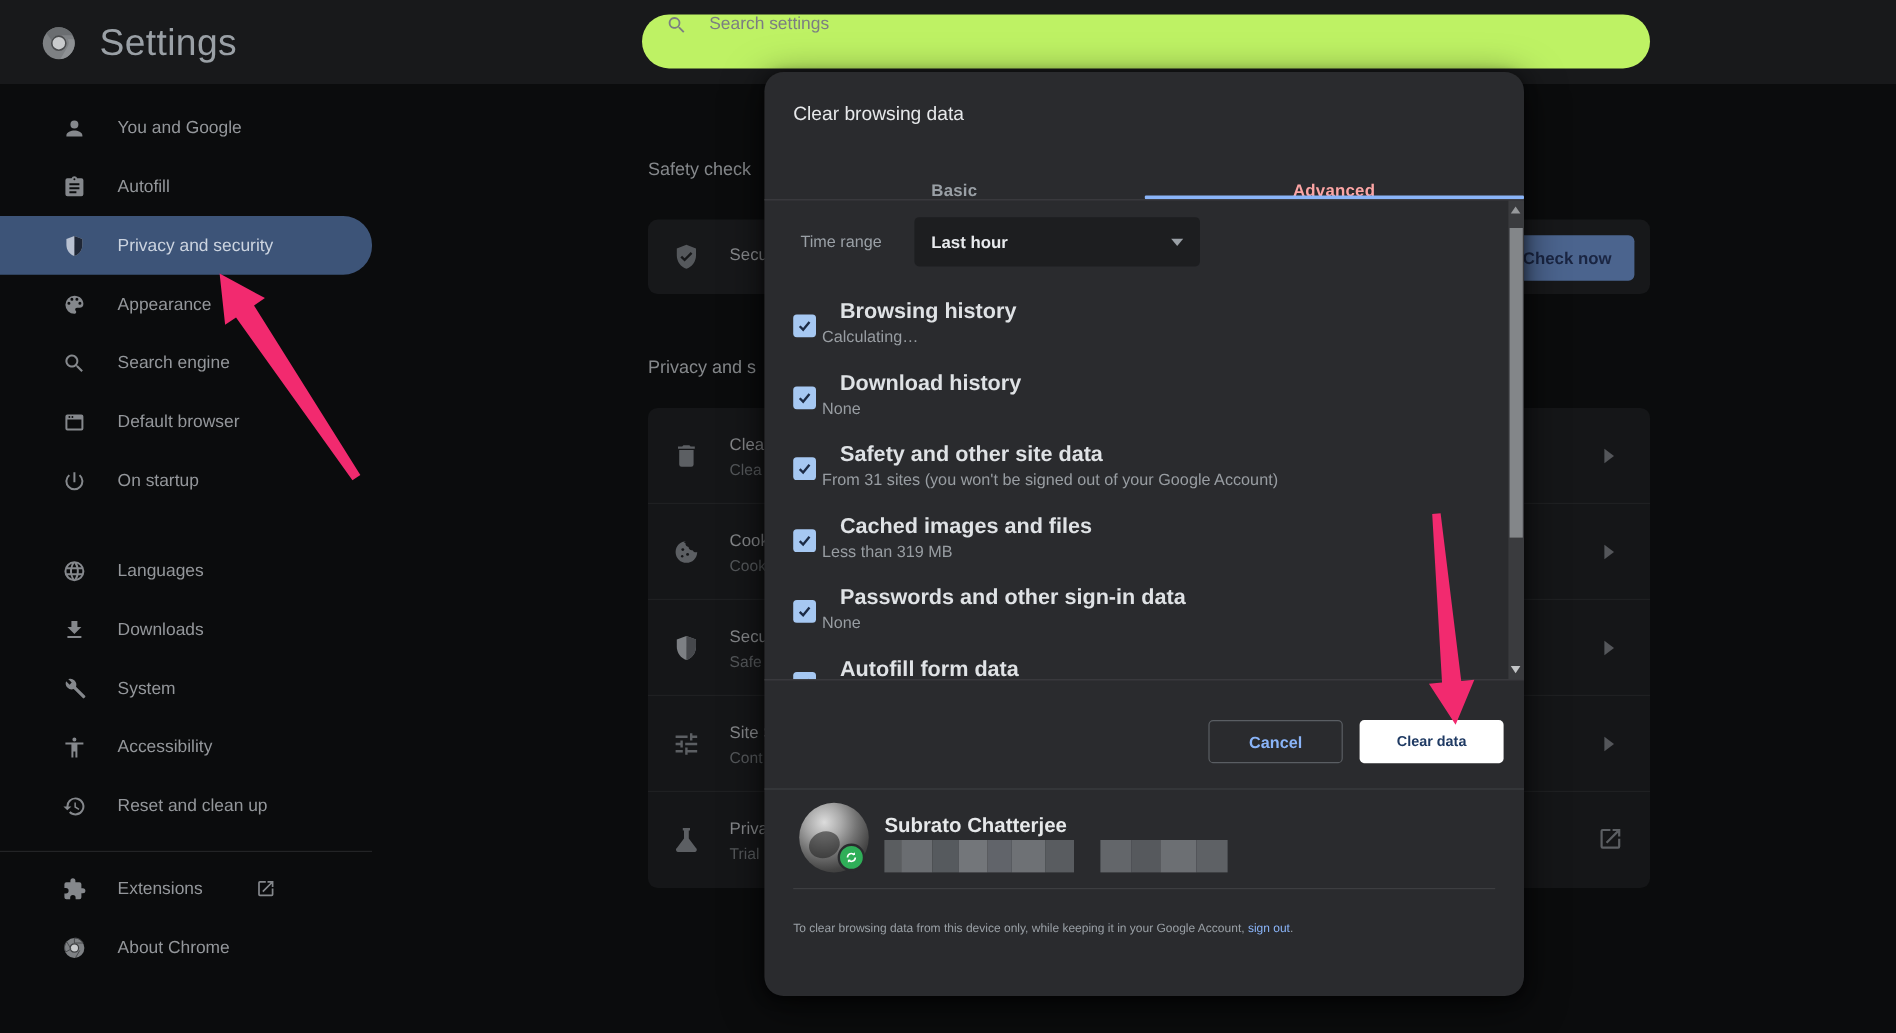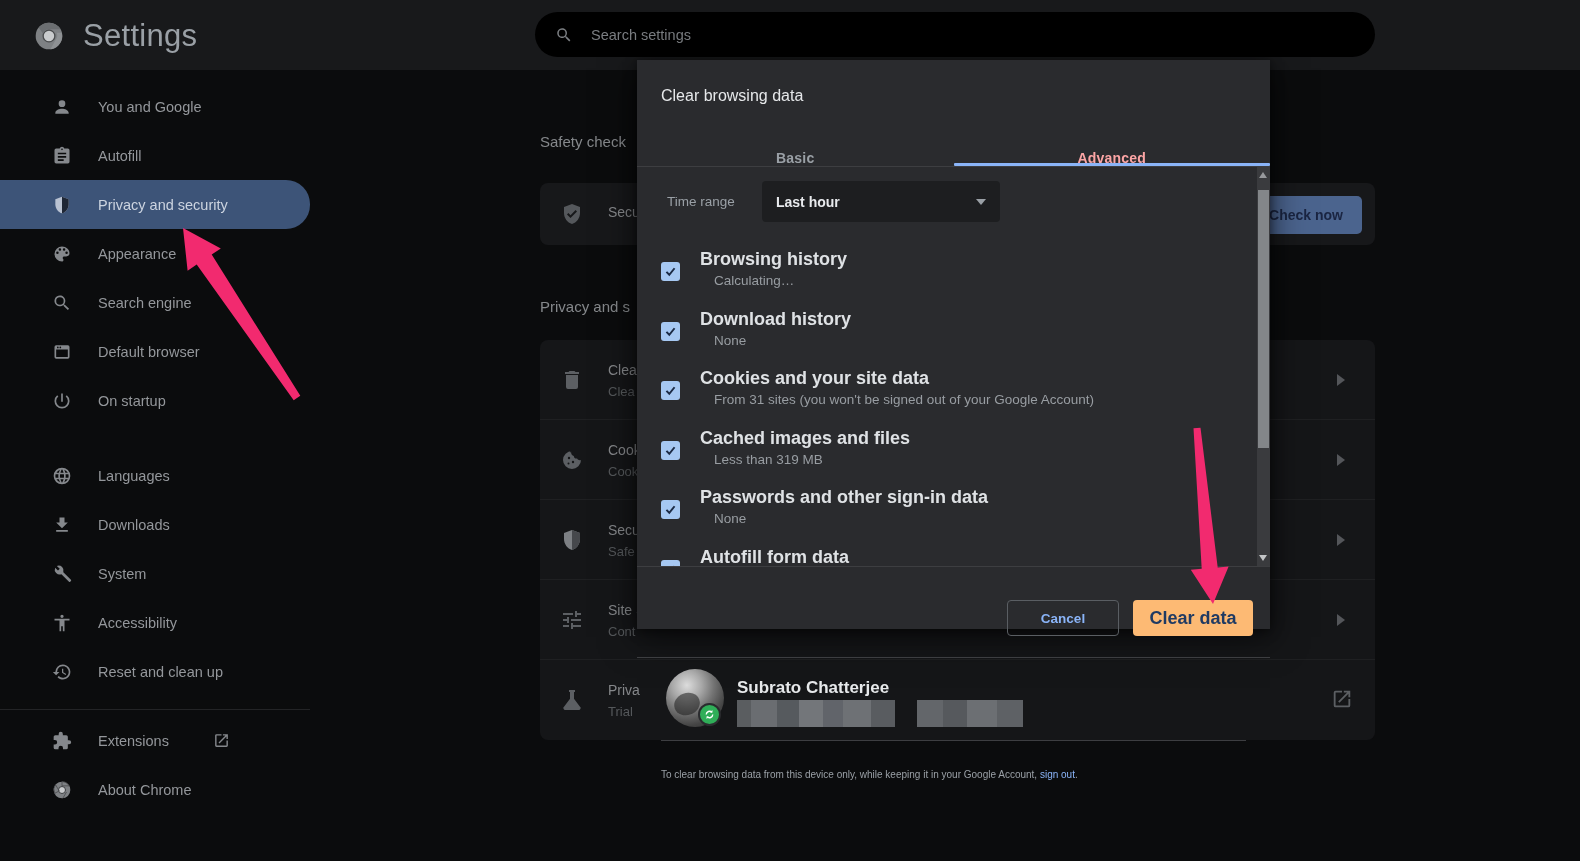--- a/index.html
+++ b/index.html
@@ -4,22 +4,22 @@
 <style>
   * { margin:0; padding:0; box-sizing:border-box; }
   html,body { width:1580px; height:861px; background:#0b0c0d; overflow:hidden;
     font-family:"Liberation Sans", sans-serif; }
   #app { position:relative; width:1580px; height:861px; }
 
   
   .topbar { position:absolute; left:0; top:0; width:1580px; height:70px; background:#18191b; z-index:3; }
   .brand { position:absolute; left:33px; top:18px; display:flex; align-items:center; gap:18px; }
   .brand-title { font-size:31px; color:#9aa0a6; font-weight:500; letter-spacing:.3px; }
-  .searchbox { position:absolute; left:535px; top:12px; width:840px; height:45px; background:#000000;
-    border-radius:23px; display:flex; align-items:center; padding-left:20px; gap:18px; }
+  .searchbox { position:absolute; left:535px; top:12px; width:840px; height:45px; background:#bef264;
+    border-radius:23px; display:flex; align-items:flex-start; padding-left:20px; gap:18px; }
   .searchbox .ph { color:#7b7e82; font-size:14.5px; }
 
   
   .sidebar { position:absolute; left:0; top:70px; width:310px; bottom:0; padding-top:12px; z-index:1; }
   .side-item { height:49px; display:flex; align-items:center; gap:26px; padding-left:52px;
     color:#94979b; font-size:14.5px; font-weight:500; cursor:pointer; }
   .side-item .ic { width:20px; height:20px; flex:none; color:#85888c; display:flex; }
   .side-item.selected { background:#3d5478; border-radius:0 24px 24px 0; color:#ccd4e0; }
   .side-item.selected .ic { color:#232c3d; }
   .side-spacer { height:26px; }
@@ -38,22 +38,22 @@
   .prow { position:relative; height:80px; border-bottom:1px solid #1f2022; }
   .prow:last-child { border-bottom:none; }
   .prow .ic { position:absolute; left:20px; top:28px; width:24px; height:24px; color:#5c5f63; }
   .prow .t1 { position:absolute; left:68px; top:22px; color:#85878a; font-size:14px; font-weight:500; }
   .prow .t2 { position:absolute; left:68px; top:44px; color:#55585b; font-size:13px; }
   .chev { position:absolute; right:30px; top:34px; width:0; height:0;
     border-left:8px solid #54565a; border-top:6px solid transparent; border-bottom:6px solid transparent; }
   .prow .ext { position:absolute; right:22px; top:28px; width:22px; height:22px; color:#5c5f63; }
 
   
-  .dialog { position:absolute; left:637px; top:60px; width:633px; height:569px; background:#2a2b2e;
-    border-radius:0; z-index:10; box-shadow:0 8px 34px rgba(0,0,0,.6), 0 2px 10px rgba(0,0,0,.5); }
+  .dialog { position:absolute; left:637px; top:60px; width:633px; height:770px; background:#2a2b2e;
+    border-radius:16px; z-index:10; box-shadow:0 8px 34px rgba(0,0,0,.6), 0 2px 10px rgba(0,0,0,.5); }
   .dlg-title { position:absolute; left:24px; top:27px; color:#e6e8ea; font-size:16px; }
   .tabs { position:absolute; left:0; top:60px; width:100%; height:46px; display:flex;align-items:flex-end; }
   .tab { flex:1; display:flex; align-items:center; justify-content:center;
     font-size:14px; font-weight:600; color:#9aa0a6; cursor:pointer; letter-spacing:.2px; }
   .tab.active { color:#fca5a5; }
   .tab-underline { position:absolute; left:50%; top:103px; width:50%; height:3px; background:#8ab4f8; border-radius:1px; }
   .dlg-divider { position:absolute; left:0; width:100%; height:1px; background:#3d3e41; }
   .d1 { top:106px; } .d2 { top:506px; } .d3 { top:597px; }
   .d4 { top:680px; left:24px; width:585px; }
 
@@ -62,34 +62,34 @@
     border-radius:4px; display:flex; align-items:center; padding:0 14px; cursor:pointer; }
   .dropdown .val { color:#e8eaed; font-size:14px; font-weight:600; flex:1; }
   .caret { width:0; height:0; border-top:6px solid #9aa0a6; border-left:5px solid transparent; border-right:5px solid transparent; }
 
   .list-clip { position:absolute; left:0; top:107px; width:616px; height:399px; overflow:hidden; }
   .citem { position:absolute; left:0; width:100%; height:54px; }
   .cbx { position:absolute; left:24px; width:19px; height:19px; background:#a6c8f2; border-radius:3px;
     display:flex; align-items:center; justify-content:center; cursor:pointer; }
   .citem .cbx { top:15px; }
   .clabel { position:absolute; left:63px; top:2px; color:#dfe2e5; font-size:18px; font-weight:600; }
-  .cdetail { position:absolute; left:77px; top:26px; color:#989da2; font-size:13.5px; }
+  .cdetail { position:absolute; left:48px; top:26px; color:#989da2; font-size:13.5px; }
   .ci0{top:80px;} .ci1{top:140px;} .ci2{top:199px;} .ci3{top:259px;} .ci4{top:318px;} .ci5{top:378px;}
 
   .sbar { position:absolute; left:620px; top:107px; width:13px; height:399px; background:#3a3b3e; }
   .sbar .thumb { position:absolute; left:1px; top:23px; width:11px; height:258px; background:#838689; }
   .sbar .up, .sbar .dn { position:absolute; left:2px; width:0; height:0; }
   .sbar .up { top:5px; border-bottom:6px solid #97999c; border-left:4.5px solid transparent; border-right:4.5px solid transparent; }
   .sbar .dn { bottom:5px; border-top:6px solid #c3c5c7; border-left:4.5px solid transparent; border-right:4.5px solid transparent; }
 
   .btn-cancel { position:absolute; left:370px; top:540px; width:112px; height:36px; background:transparent;
     border:1px solid #5a5e63; border-radius:4px; color:#8ab4f8; font-size:13.5px; font-weight:700;
     font-family:"Liberation Sans", sans-serif; cursor:pointer; }
-  .btn-confirm { position:absolute; left:496px; top:540px; width:120px; height:36px; background:#fdba74;
-    border:none; border-radius:4px; color:#1f3a63; font-size:18px; font-weight:700;
+  .btn-confirm { position:absolute; left:496px; top:540px; width:120px; height:36px; background:#ffffff;
+    border:none; border-radius:4px; color:#1f3a63; font-size:12px; font-weight:700;
     font-family:"Liberation Sans", sans-serif; cursor:pointer; }
 
   .avatar { position:absolute; left:29px; top:609px; width:58px; height:58px; border-radius:50%;
     background:radial-gradient(circle at 36% 28%, #dcdcdc 0%, #a9a9a9 26%, #747474 48%, #444 72%, #2b2b2b 100%); }
   .avatar .blob { position:absolute; left:8px; top:24px; width:26px; height:22px; border-radius:50%;
     background:rgba(30,30,30,.55); transform:rotate(-20deg); }
   .badge { position:absolute; left:32px; top:34px; width:23px; height:23px; border-radius:50%;
     background:#2fae58; border:2px solid #2a2b2e; display:flex; align-items:center; justify-content:center; }
   .profile-name { position:absolute; left:100px; top:618px; color:#e6e8ea; font-size:17px; font-weight:600; }
   .redacted { position:absolute; top:640px; height:27px; display:flex; }
@@ -343,21 +343,21 @@
           </span>
         <span class="clabel">Download history</span>
         <span class="cdetail">None</span>
       </div>
       <div class="citem ci2">
         <span class="cbx">
             <svg width="13" height="13" viewBox="0 0 16 16">
               <polyline points="3,8.5 6.5,12 13,4" fill="none" stroke="#1c2b45" stroke-width="2.4"></polyline>
             </svg>
           </span>
-        <span class="clabel">Cookies and your site data</span>
+        <span class="clabel">Safety and other site data</span>
         <span class="cdetail">From 31 sites (you won't be signed out of your Google Account)</span>
       </div>
       <div class="citem ci3">
         <span class="cbx">
             <svg width="13" height="13" viewBox="0 0 16 16">
               <polyline points="3,8.5 6.5,12 13,4" fill="none" stroke="#1c2b45" stroke-width="2.4"></polyline>
             </svg>
           </span>
         <span class="clabel">Cached images and files</span>
         <span class="cdetail">Less than 319 MB</span>

